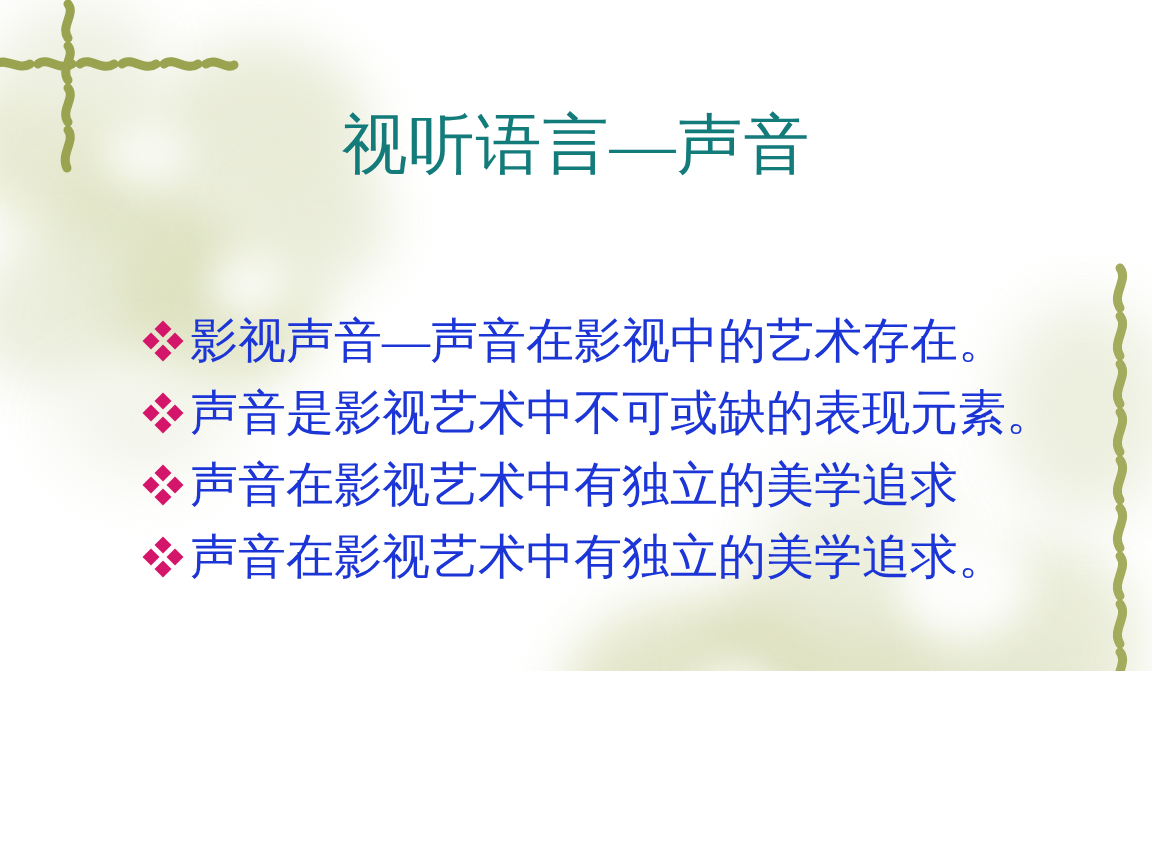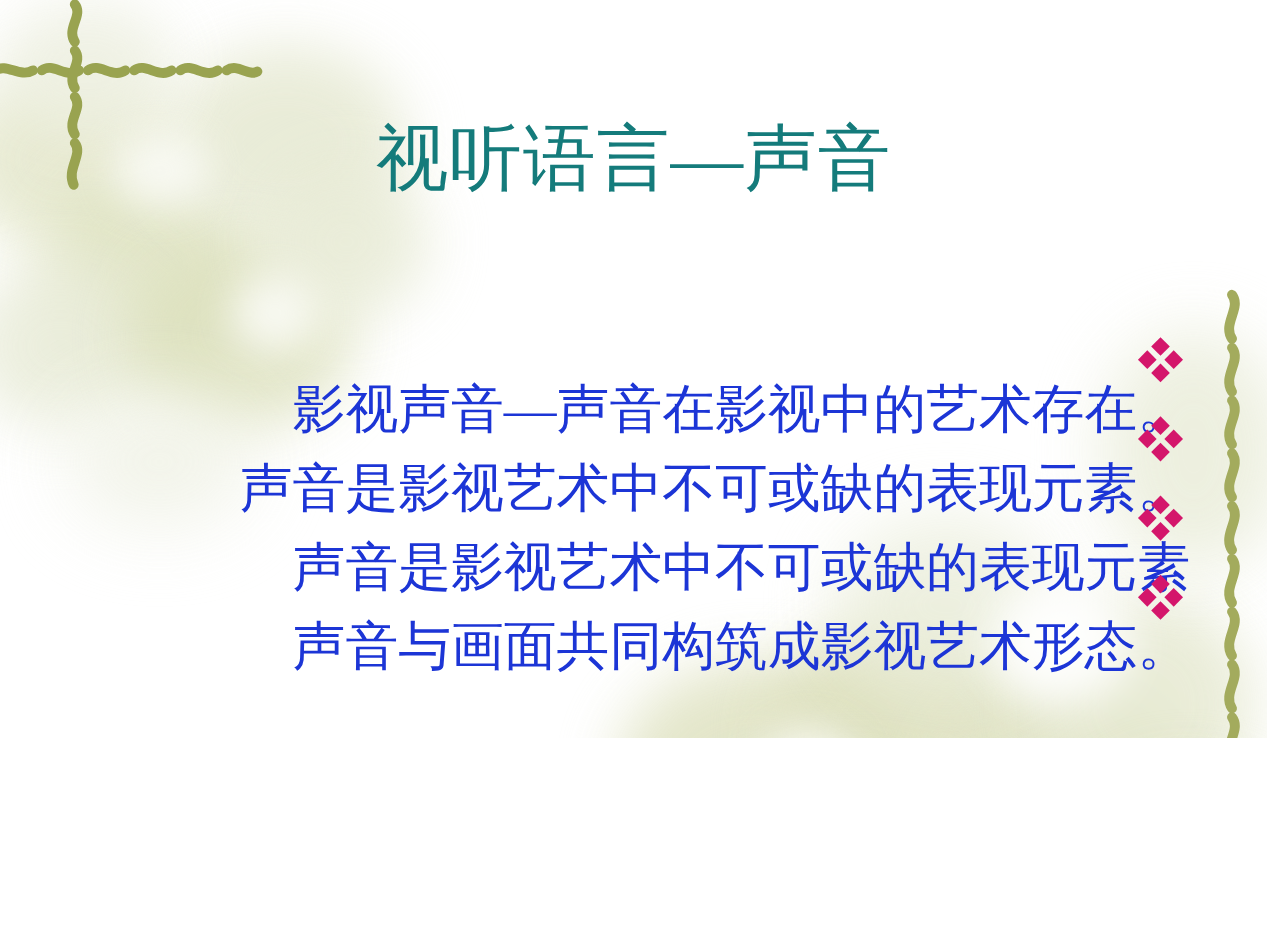--- a/index.html
+++ b/index.html
@@ -52,23 +52,22 @@
 
   
   #bullets {
     position: absolute;
     left: 142px;
     top: 305px;
     width: 940px;
   }
   .bullet-row {
     display: flex;
-    align-items: flex-end;
+    align-items: center;
     height: 72px;
-    flex-direction: column;
   }
   .bullet-marker {
     flex: 0 0 44px;
     width: 44px;
     height: 44px;
     position: relative;
     margin-right: 4px;
   }
   .bullet-marker span {
     position: absolute;
@@ -212,28 +211,28 @@
       <span class="bullet-text">声音是影视艺术中不可或缺的表现元素。</span>
     </div>
 
     <div class="bullet-row">
       <span class="bullet-marker">
         <span class="d-top"></span>
           <span class="d-left"></span>
           <span class="d-right"></span>
           <span class="d-bottom"></span>
       </span>
-      <span class="bullet-text">声音是影视艺术中不可或缺的表现元素</span>
-    </div>
-
-    <div class="bullet-row">
-      <span class="bullet-marker">
-        <span class="d-top"></span>
-          <span class="d-left"></span>
-          <span class="d-right"></span>
-          <span class="d-bottom"></span>
-      </span>
-      <span class="bullet-text">声音与画面共同构筑成影视艺术形态。</span>
+      <span class="bullet-text">声音在影视艺术中有独立的美学追求</span>
+    </div>
+
+    <div class="bullet-row">
+      <span class="bullet-marker">
+        <span class="d-top"></span>
+          <span class="d-left"></span>
+          <span class="d-right"></span>
+          <span class="d-bottom"></span>
+      </span>
+      <span class="bullet-text">声音在影视艺术中有独立的美学追求。</span>
     </div>
 
   </div>
 
 </div>
 
 </body></html>

